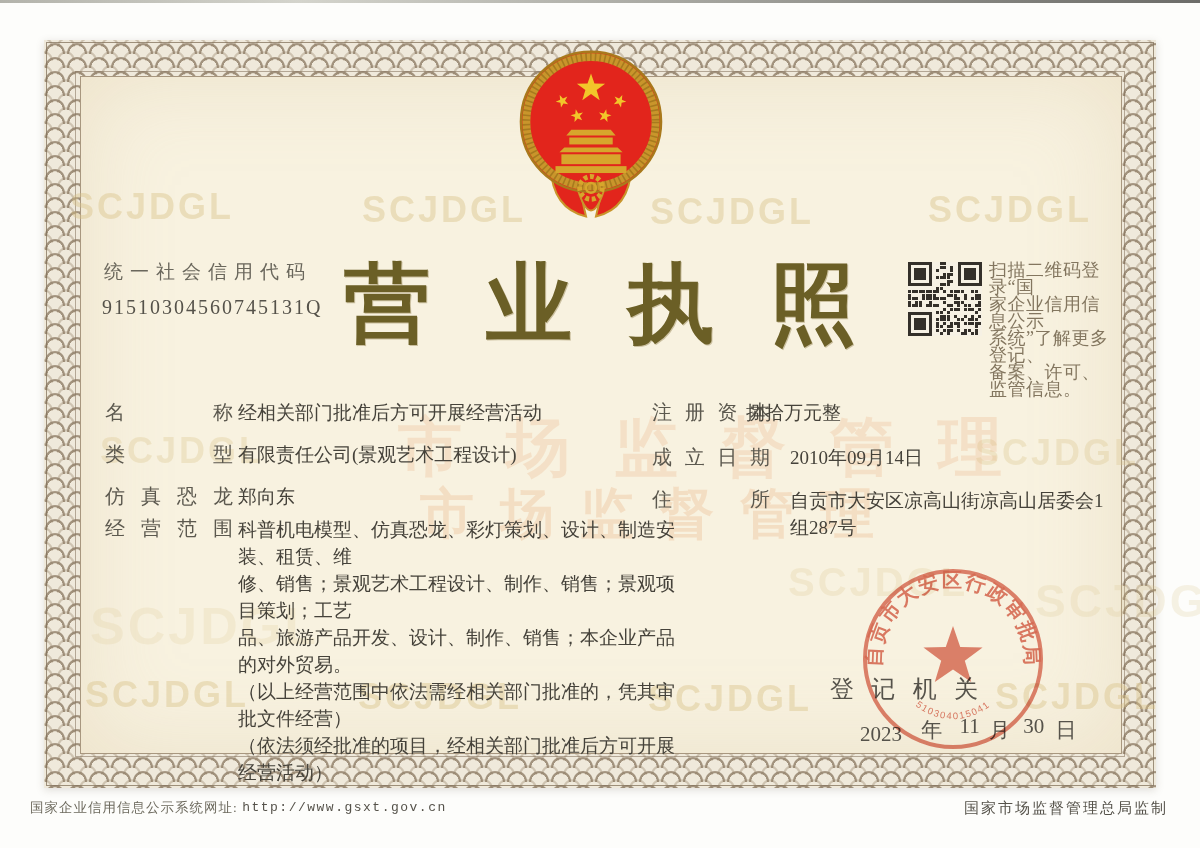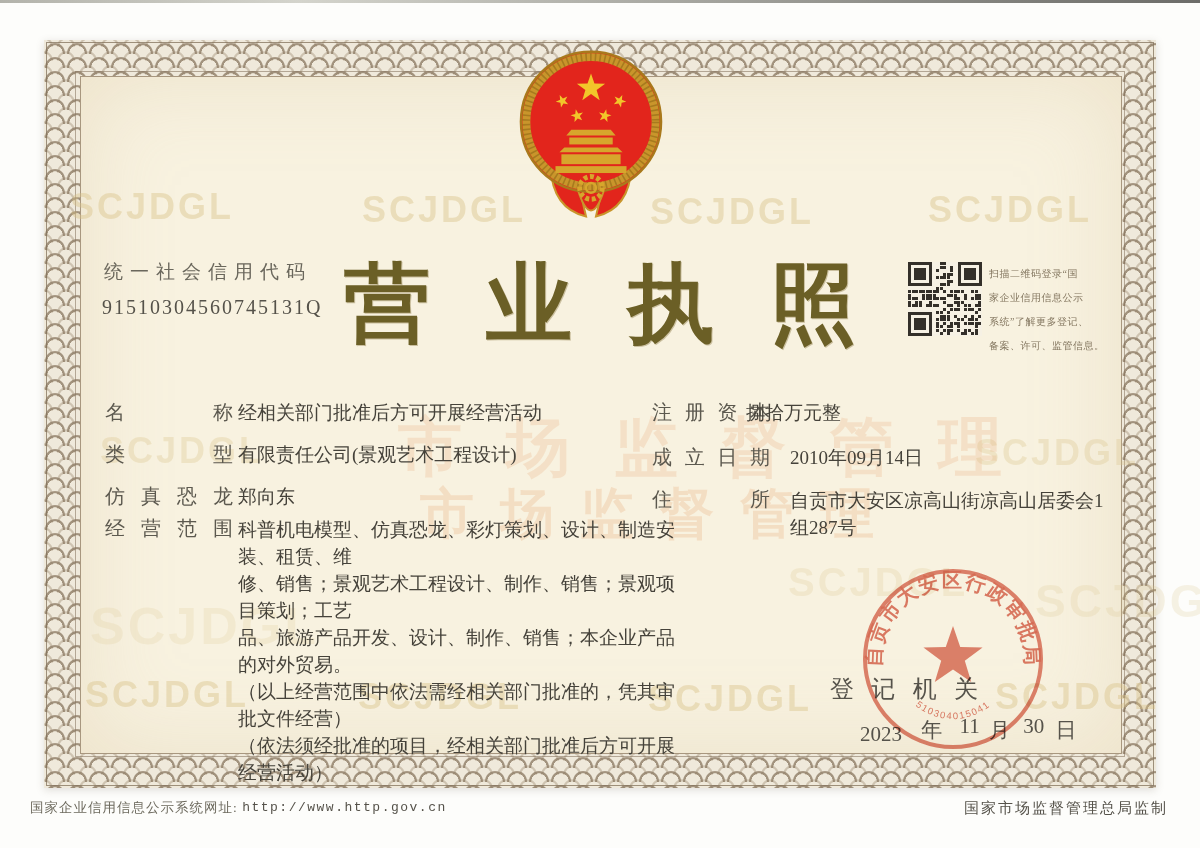--- a/index.html
+++ b/index.html
@@ -44,21 +44,21 @@
   .license-title{left:0;top:246px;width:1200px;text-align:center;
     font-family:"Liberation Sans","DejaVu Sans",sans-serif;font-weight:bold;
     font-size:86px;color:#6b5f26;letter-spacing:56px;text-indent:56px;
     text-shadow:1px 1px 0 rgba(120,100,40,.35);}
   
   .qr{left:908px;top:262px;width:74px;height:74px;background:#f6f1e4;}
   .qr i{position:absolute;width:3.1px;height:3.1px;background:#34302a;}
   .qr-finder{position:absolute;width:24px;height:24px;box-sizing:border-box;
     border:3.5px solid #34302a;background:#f6f1e4;}
   .qr-finder::after{content:"";position:absolute;inset:3.2px;background:#34302a;}
-  .qr-caption{left:989px;top:262px;width:128px;font-size:10px;line-height:24px;
+  .qr-caption{left:989px;top:262px;width:128px;font-size:18px;line-height:17px;
     color:#83765f;white-space:pre-line;letter-spacing:.5px;}
   
   .flabel{font-size:20px;color:#5c594f;text-align:justify;text-align-last:justify;}
   .fvalue{font-size:19px;color:#45423a;}
   .lab-name{left:105px;top:399px;width:128px;}
   .lab-type{left:105px;top:441px;width:128px;}
   .lab-rep{left:105px;top:483px;width:128px;}
   .lab-scope{left:105px;top:515px;width:128px;}
   .val-name{left:238px;top:400px;}
   .val-type{left:238px;top:442px;}
@@ -349,15 +349,15 @@
   <text font-size="20" fill="#d96450" letter-spacing="2" opacity=".9" font-family="Liberation Serif, DejaVu Serif, serif" font-weight="bold">
     <textPath href="#sealTop" startOffset="50%" text-anchor="middle">自贡市大安区行政审批局</textPath>
   </text>
   <text font-size="9.5" fill="#d96450" letter-spacing="1.5" opacity=".9" font-family="Liberation Sans, DejaVu Sans, sans-serif">
     <textPath href="#sealBot" startOffset="50%" text-anchor="middle">510304015041</textPath>
   </text>
 </svg>
 
 <div class="abs footer-left">
   <span>国家企业信用信息公示系统网址:</span>
-  <span class="footer-url">http://www.http.gov.cn</span>
+  <span class="footer-url">http://www.gsxt.gov.cn</span>
 </div>
 <div class="abs footer-right">国家市场监督管理总局监制</div>
 
 </body></html>

